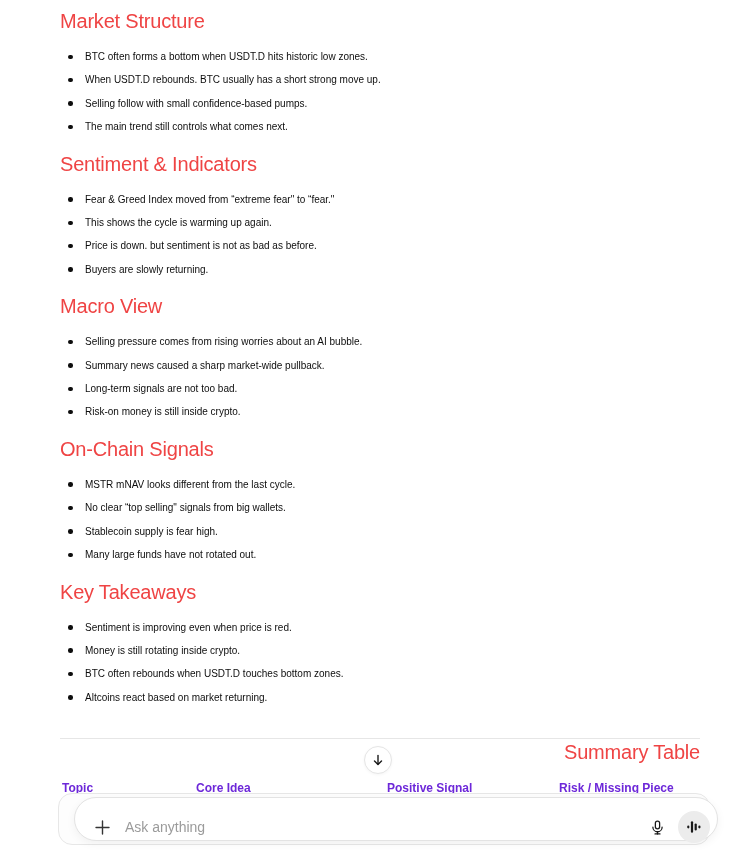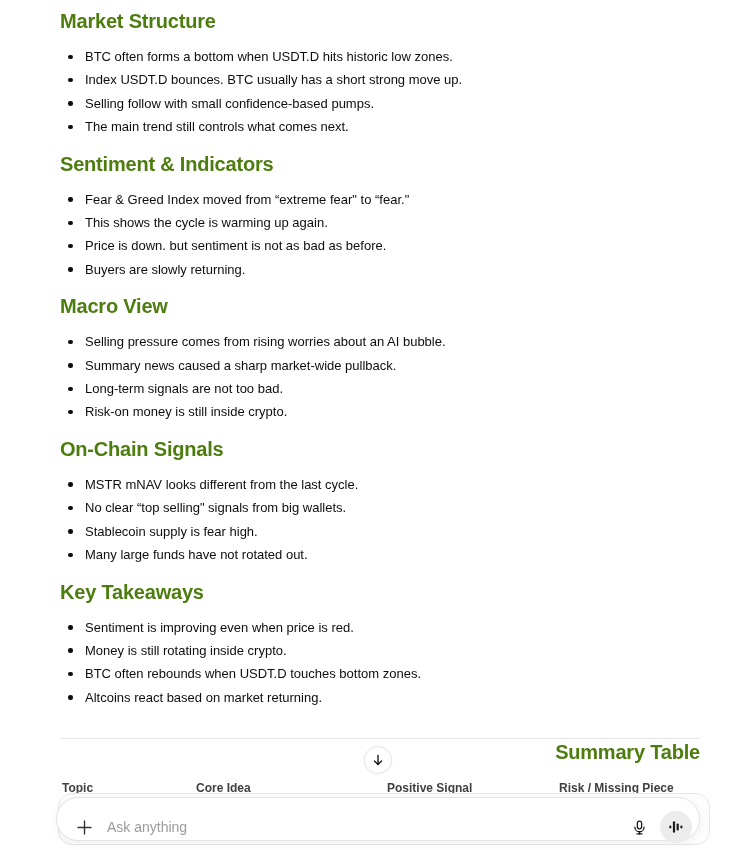--- a/index.html
+++ b/index.html
@@ -11,62 +11,62 @@
     color: #0d0d0d;
     overflow: hidden;
   }
   .page { position: relative; width: 740px; height: 850px; background: #fff; overflow: hidden; }
   .content { padding: 8px 40px 0 60px; }
 
   
   .section { margin-top: 12px; }
   .section:first-child { margin-top: 0; }
   h2.heading {
-    font-size: 20px; font-weight: 700; color: #4d7c0f;
+    font-size: 20px; font-weight: 400; color: #ef4444;
     margin: 0 0 10px 0; line-height: 27px; letter-spacing: -0.2px;
   }
   ul.bullets { list-style: none; margin: 0; padding: 0; }
   ul.bullets li {
     position: relative; padding-left: 25px;
-    font-size: 13px; line-height: 23.4px; color: #0d0d0d;
+    font-size: 10px; line-height: 23.4px; color: #0d0d0d;
   }
   ul.bullets li::before {
     content: ""; position: absolute; left: 8px; top: 9.5px;
     width: 4.5px; height: 4.5px; border-radius: 50%; background: #0d0d0d;
   }
 
   
   .divider { border: none; border-top: 1px solid #e6e6e6; margin: 29px 0 0 0; }
 
   
   .summary-heading { margin-top: 30px; margin-bottom: 0; font-size: 21px; text-align: right; }
   .table-head {
     display: grid; grid-template-columns: 134px 191px 172px 1fr;
     margin-top: 15px; padding-left: 2px;
-    font-size: 12px; font-weight: 700; color: #404040;
+    font-size: 12px; font-weight: 700; color: #6d28d9;
   }
   .table-row-peek {
     position: absolute; left: 58px; top: 793px; width: 652px; height: 52px;
     background: #fdfdfd; border: 1px solid #e7e7e7; border-radius: 14px;
     z-index: 1;
   }
 
   
   .scroll-btn {
     position: absolute; left: 364px; top: 746px;
     width: 28px; height: 28px; border-radius: 50%;
     background: #ffffff; border: 1px solid #e5e5e5;
     display: flex; align-items: center; justify-content: center;
     cursor: pointer; padding: 0; z-index: 4;
     box-shadow: 0 1px 3px rgba(0,0,0,0.04);
   }
 
   
   .composer {
-    position: absolute; left: 56px; top: 797px; width: 644px; height: 44px;
+    position: absolute; left: 74px; top: 797px; width: 644px; height: 44px;
     background: #ffffff; border: 1px solid #e3e3e3; border-radius: 24px;
     box-shadow: 0 3px 10px rgba(0,0,0,0.05);
     display: flex; align-items: center; padding: 16px 7px 0 12px;
     z-index: 5;
   }
   .icon-btn {
     background: transparent; border: none; padding: 0; cursor: pointer;
     display: flex; align-items: center; justify-content: center;
     width: 30px; height: 30px; border-radius: 50%;
   }
@@ -86,21 +86,21 @@
 <body>
 
 <div class="page">
 
   <div class="content">
     <div id="sections">
         <div class="section">
           <h2 class="heading">Market Structure</h2>
           <ul class="bullets">
             <li>BTC often forms a bottom when USDT.D hits historic low zones.</li>
-            <li>Index USDT.D bounces. BTC usually has a short strong move up.</li>
+            <li>When USDT.D rebounds. BTC usually has a short strong move up.</li>
             <li>Selling follow with small confidence-based pumps.</li>
             <li>The main trend still controls what comes next.</li>
           </ul>
         </div>
         <div class="section">
           <h2 class="heading">Sentiment &amp; Indicators</h2>
           <ul class="bullets">
             <li>Fear &amp; Greed Index moved from “extreme fear" to “fear."</li>
             <li>This shows the cycle is warming up again.</li>
             <li>Price is down. but sentiment is not as bad as before.</li>

